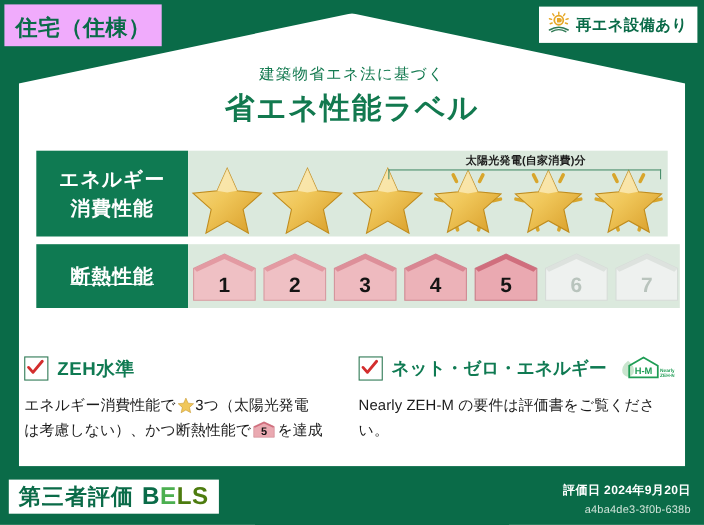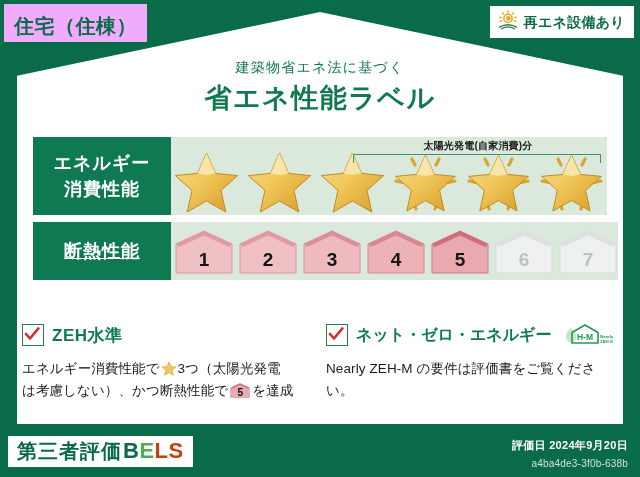--- a/index.html
+++ b/index.html
@@ -115,27 +115,27 @@
   .inline-house .n{
     position:absolute;left:0;right:0;bottom:1px;text-align:center;
     font-size:10px;font-weight:bold;color:#111;line-height:1;
   }
   .zehm-logo{display:inline-flex;align-items:center;margin-left:4px;}
 
   
   .footer{position:absolute;left:0;right:0;bottom:0;height:48px;z-index:6;}
   .bels-chip{
     position:absolute;left:8px;bottom:10px;background:#ffffff;
-    padding:4px 9px 5px 9px;line-height:1;display:flex;align-items:baseline;gap:1px;
+    padding:4px 9px 5px 9px;line-height:1;display:flex;align-items:baseline;gap:7px;
   }
   .bels-chip .jp{color:#0a6b48;font-size:20px;font-weight:bold;letter-spacing:1px;}
   .bels-chip .en{font-size:22px;font-weight:bold;letter-spacing:.5px;}
   .bels-chip .en .b1{color:#0a6b48;}
   .bels-chip .en .b2{color:#4caf50;}
-  .bels-chip .en .b3{color:#c2410c;}
+  .bels-chip .en .b3{color:#4d7c0f;}
   .bldg-name{
     position:absolute;left:210px;bottom:14px;color:#ffffff;
     font-size:13px;letter-spacing:.2px;
   }
   .eval-date{
     position:absolute;right:12px;bottom:24px;color:#ffffff;
     font-size:11px;font-weight:bold;letter-spacing:.3px;
   }
   .eval-id{
     position:absolute;right:12px;bottom:8px;color:#cfe3d8;

